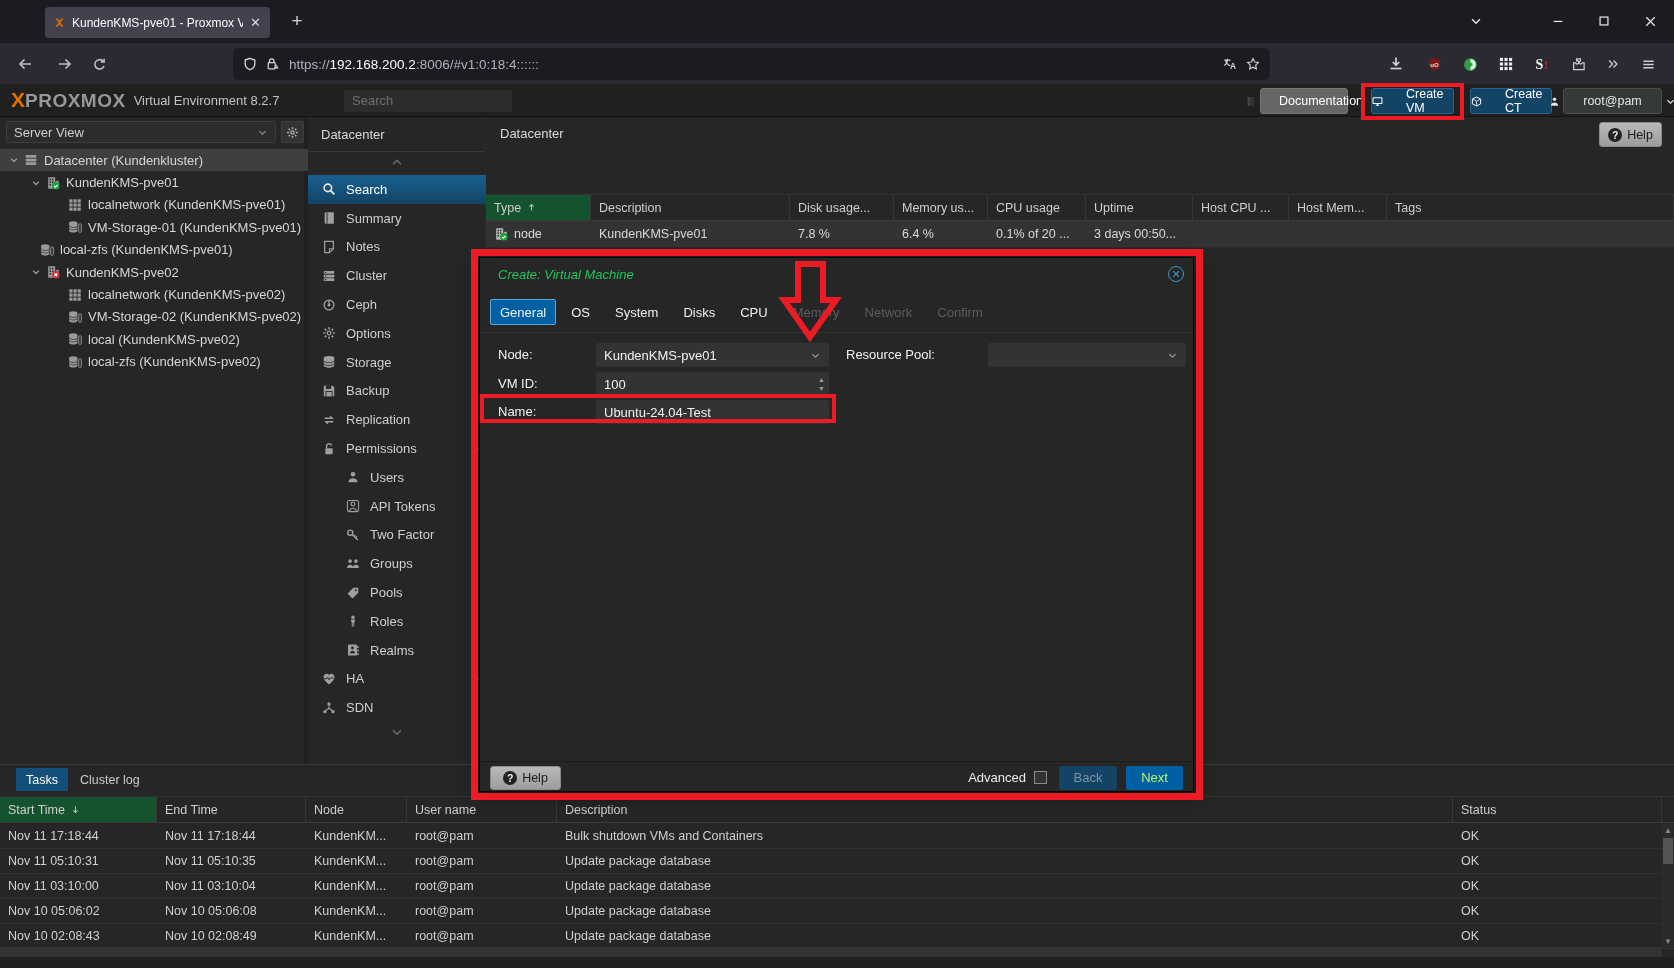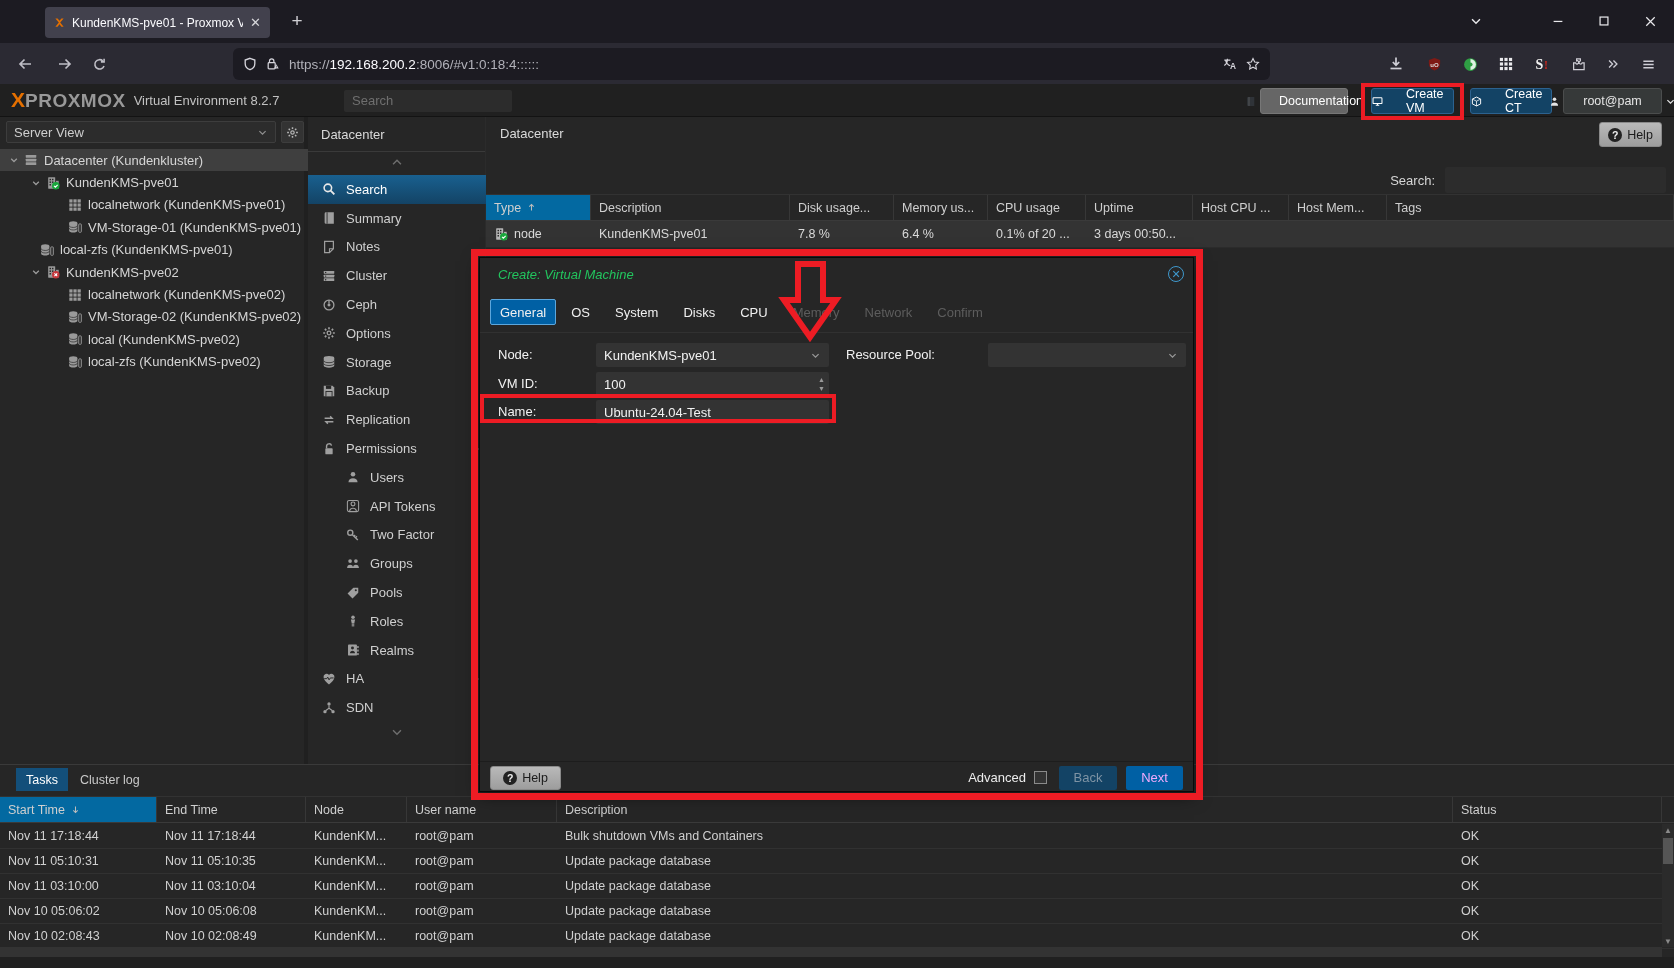--- a/index.html
+++ b/index.html
@@ -63,21 +63,21 @@
 #content{left:486px;top:117px;width:1188px;height:647px;background:#262626;}
 #crumb{height:33px;display:flex;align-items:center;padding-left:14px;font-size:13px;color:#dadada;}
 .helpbtn{background:linear-gradient(#b9b9b9,#9d9d9d);border:1px solid #8a8a8a;border-radius:3px;color:#1c1c1c;font-size:12.5px;display:flex;align-items:center;justify-content:center;gap:5px;}
 #helpbtn-main{position:absolute;right:12px;top:5px;width:63px;height:25px;}
 .qmark{width:14px;height:14px;border-radius:50%;background:#222;color:#eee;font-size:10.5px;font-weight:bold;display:inline-flex;align-items:center;justify-content:center;}
 #searchrow{position:absolute;right:8px;top:50px;display:flex;align-items:center;font-size:13px;color:#d6d6d6;}
 #searchrow input{width:221px;height:26px;background:#2c2c2c;border:none;border-radius:2px;margin-left:10px;color:#e8e8e8;font-size:13px;padding:0 8px;outline:none;}
 #grid{position:absolute;left:0;top:77px;width:1188px;}
 #ghead{display:flex;height:27px;background:#262626;border-top:1px solid #323232;border-bottom:1px solid #3a3a3a;font-size:12.5px;color:#cfcfcf;}
 .gcell{display:flex;align-items:center;padding:0 8px;border-right:1px solid #373737;overflow:hidden;white-space:nowrap;}
-.gcell.sorted{background:#0369a1;}
+.gcell.sorted{background:#14532d;}
 .sortarrow{margin-left:5px;color:#bdbdbd;}
 #grow{display:flex;height:27px;background:#333;border-bottom:1px solid #2b2b2b;font-size:12.5px;color:#d9d9d9;}
 .rcell{display:flex;align-items:center;padding:0 8px;overflow:hidden;white-space:nowrap;}
 #grow .icon{color:#b8b8b8;margin-right:6px;}
 
 #tasks{left:0;top:764px;width:1674px;height:204px;background:#262626;border-top:1px solid #3a3a3a;}
 .ttab{position:absolute;top:3px;height:23px;display:flex;align-items:center;padding:0 10px;font-size:12.5px;color:#c9c9c9;}
 .ttab.sel{background:#134f7a;color:#fff;}
 #thead{position:absolute;left:0;top:31px;width:1674px;display:flex;height:27px;background:#262626;border-top:1px solid #323232;border-bottom:1px solid #3a3a3a;font-size:12.5px;color:#cfcfcf;}
 #trows{position:absolute;left:0;top:59px;width:1674px;}
@@ -102,21 +102,21 @@
 .fchev{color:#999;}
 .spinner{display:flex;flex-direction:column;margin-right:-4px;}
 .spinner span{height:9px;display:flex;align-items:center;justify-content:center;color:#999;font-size:7px;}
 #dlg-footer{position:absolute;left:0;top:503px;width:100%;height:32px;border-top:1px solid #1d1d1d;display:flex;align-items:center;padding:0 10px;}
 #helpbtn-dlg{width:71px;height:24px;}
 #dlg-footer .right{margin-left:auto;display:flex;align-items:center;}
 #advlabel{font-size:13px;color:#ececec;}
 #advcheck{width:13px;height:13px;border:1px solid #8a8a8a;background:#333;margin:0 12px 0 8px;}
 .dbtn{height:24px;border-radius:2px;font-size:13px;display:flex;align-items:center;justify-content:center;}
 #btn-back{width:58px;background:#134365;color:#7e93a4;}
-#btn-next{width:57px;background:#0060a4;color:#f0abfc;margin-left:9px;}
+#btn-next{width:57px;background:#0060a4;color:#bef264;margin-left:9px;}
 
 .redbox{position:absolute;border-style:solid;border-color:#ed1c24;z-index:30;pointer-events:none;}
 #red-createvm{left:1361px;top:83px;width:103px;height:37px;border-width:4px;}
 #red-dialog{left:471px;top:249px;width:732px;height:551px;border-width:7px;}
 #red-name{left:480px;top:394px;width:356px;height:29px;border-width:4px;}
 #red-arrow{position:absolute;left:770px;top:255px;z-index:31;pointer-events:none;}
 </style>
 </head>
 <body>
 
@@ -713,24 +713,20 @@
       </svg>
     </div>
 </div>
 
 <div class="abs" id="content">
   <div id="crumb">Datacenter</div>
   <div class="helpbtn" id="helpbtn-main">
       <span class="qmark">?</span>
       <span>Help</span>
     </div>
-  <div id="searchrow">
-    <span>Search:</span>
-    <input value="" style="">
-  </div>
   <div id="grid">
     <div id="ghead">
         <div class="gcell sorted" style="width: 105px;">
           <span>Type</span>
           <span class="icon sm sortarrow">
             <svg viewBox="0 0 16 16">
               <path d="M8 3.5v9M4.8 6.7L8 3.5l3.2 3.2" fill="none" stroke="currentColor" stroke-width="1.5"></path>
             </svg>
           </span>
         </div>

